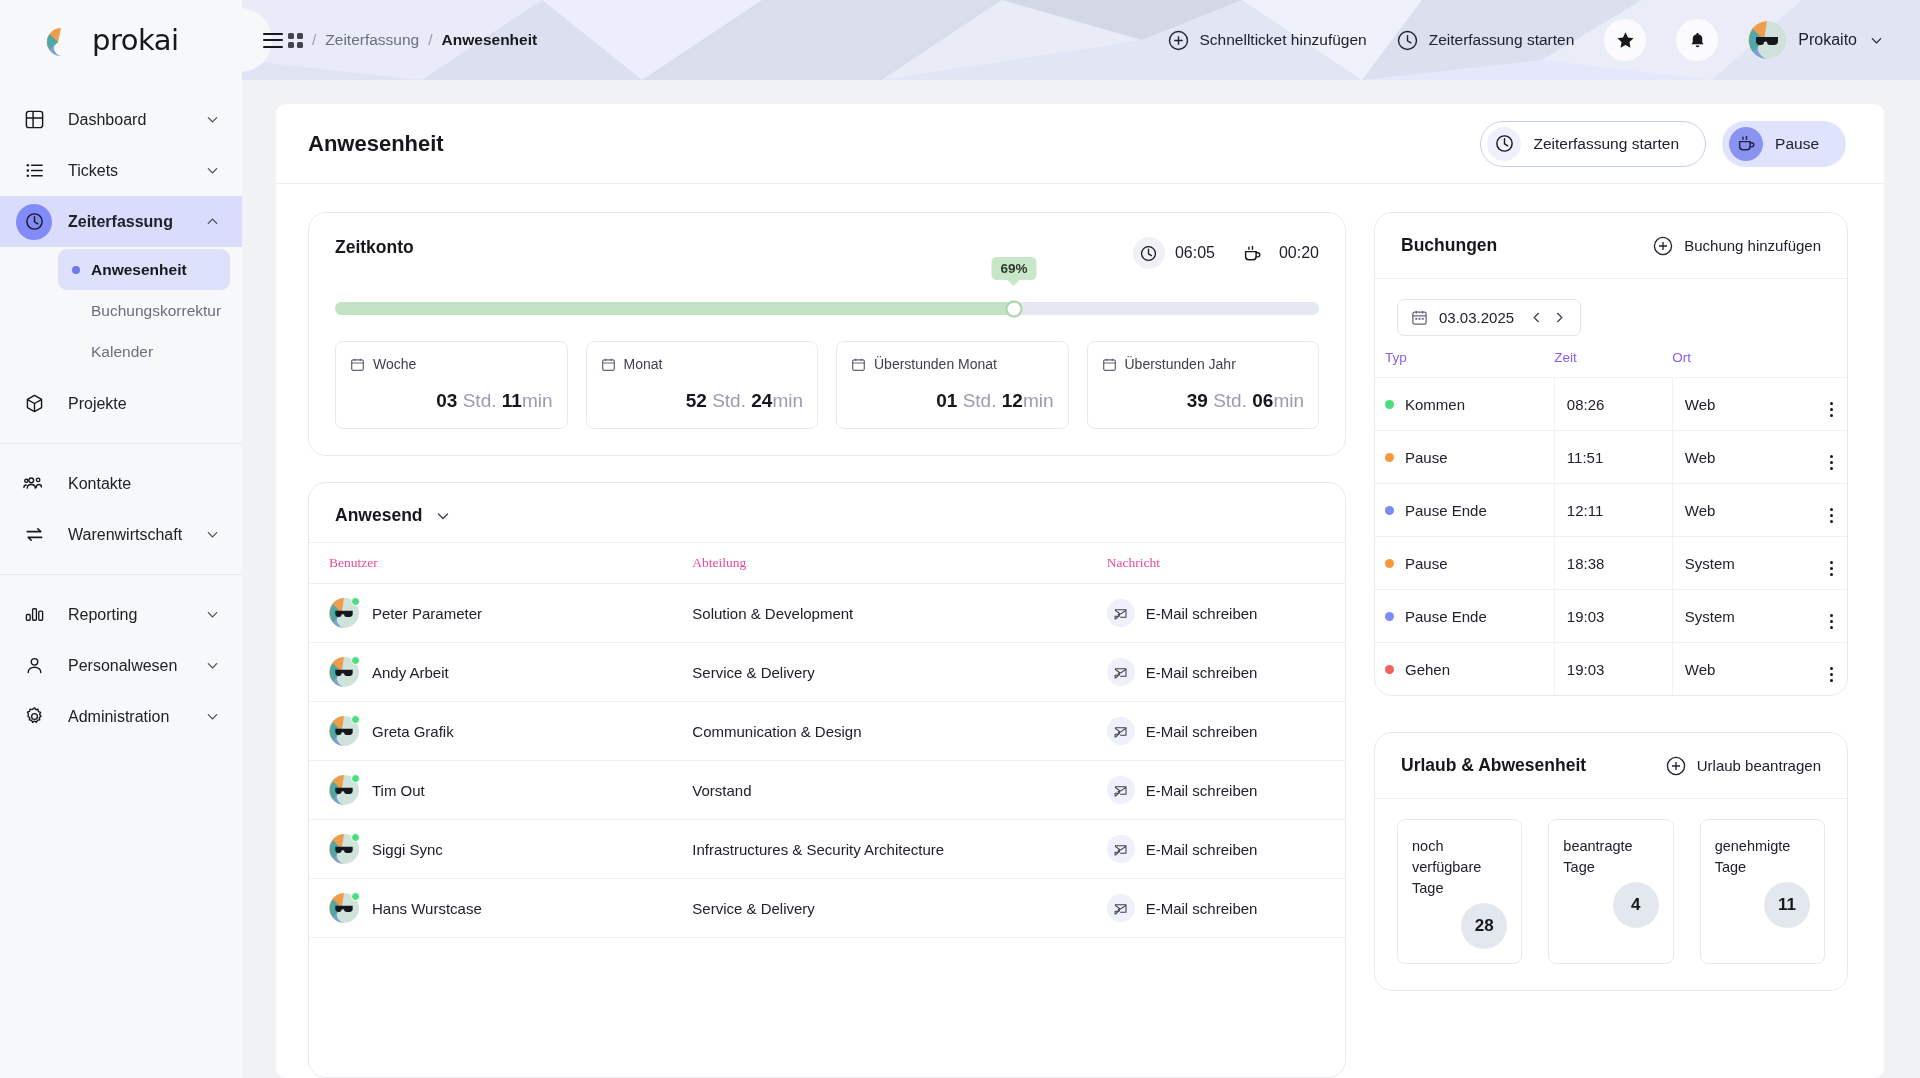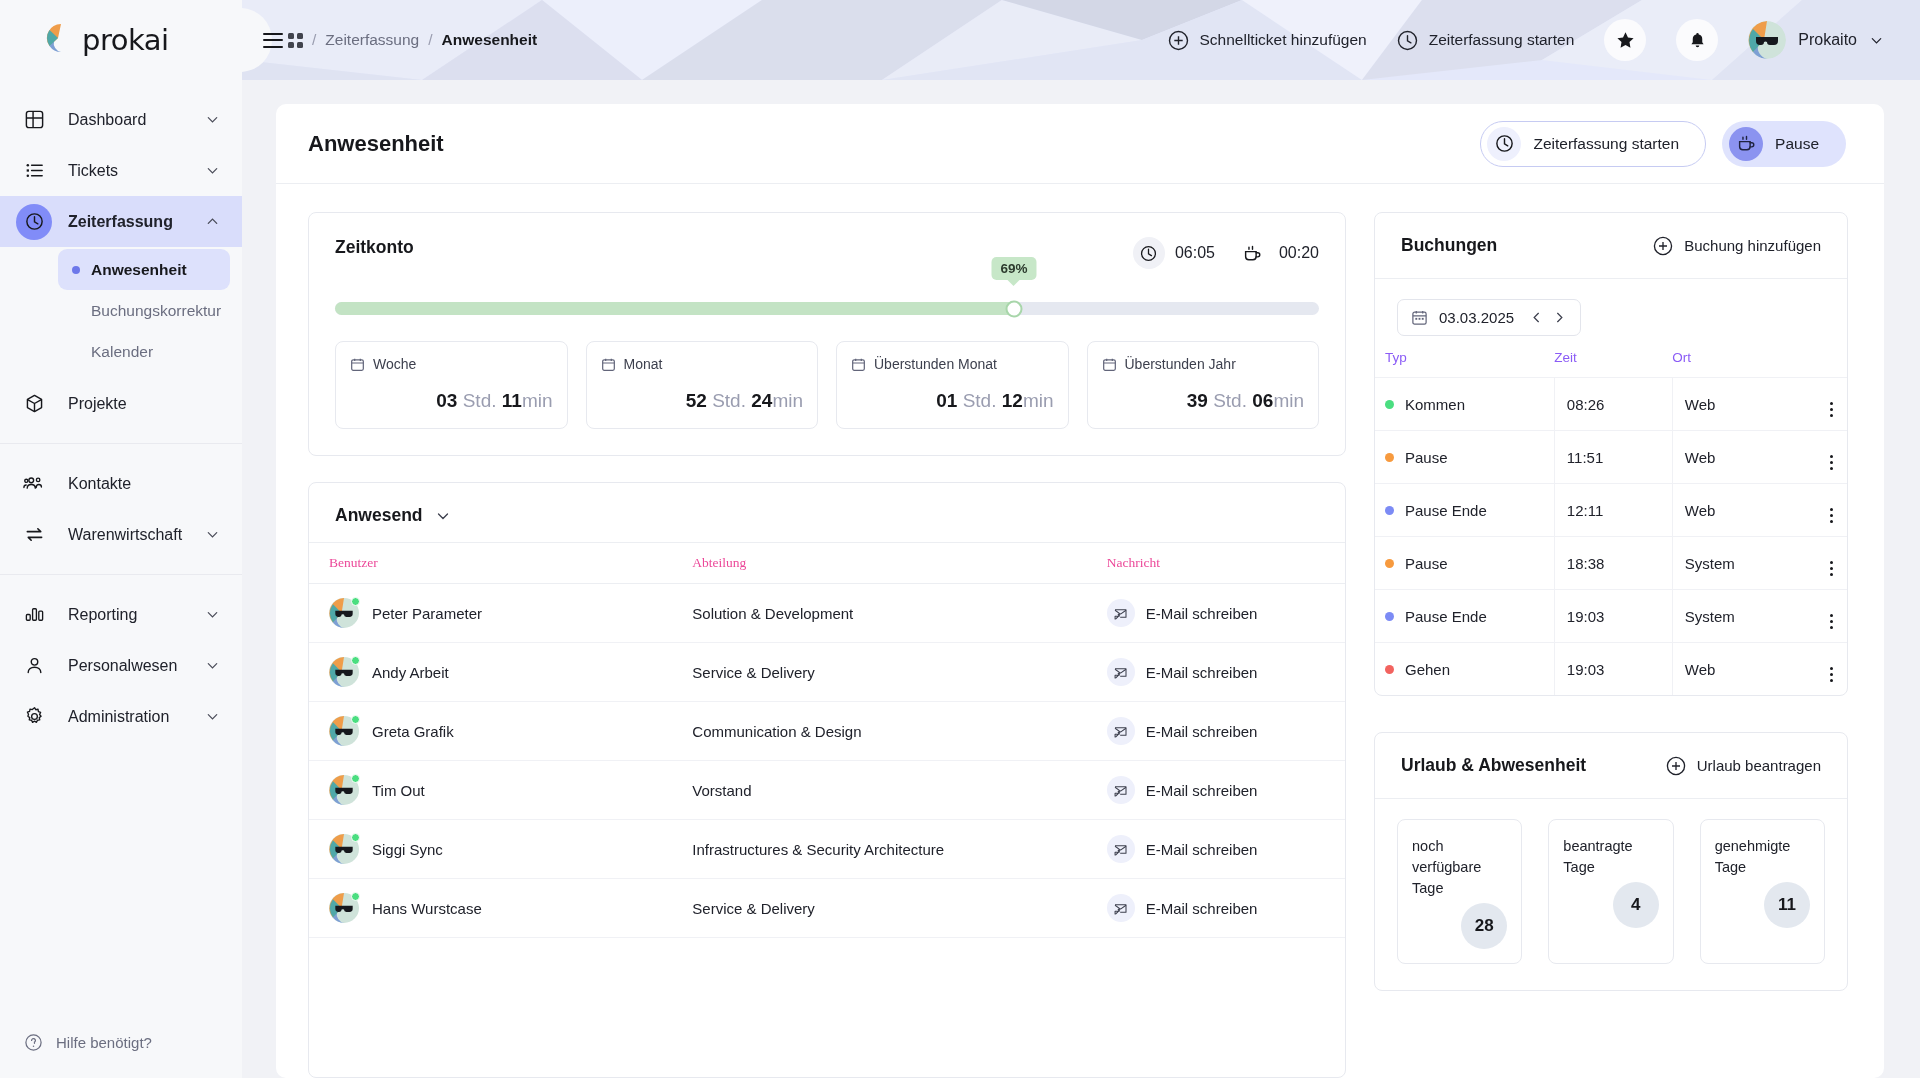--- a/index.html
+++ b/index.html
@@ -15,21 +15,21 @@
   .app { position: relative; width: 1920px; height: 1078px; display: flex; flex-direction: column; }
 
   
   .topbar { position: relative; height: 80px; flex: 0 0 80px; display: flex; align-items: center; }
   .topbar-left {
     width: 242px; height: 80px; flex: 0 0 242px;
     background: #f7f8fa;
     display: flex; align-items: center; padding-left: 46px;
     position: relative; z-index: 3;
   }
-  .logo { display: flex; align-items: flex-start; gap: 6px; }
+  .logo { display: flex; align-items: flex-end; gap: 16px; }
   .logo-mark { width: 30px; height: 30px; position: relative; }
   .logo-text { font-size: 29px; font-weight: 400; letter-spacing: -0.5px; color: #17181c; font-family: "DejaVu Sans", sans-serif; }
 
   .topbar-right {
     flex: 1; height: 80px; position: relative;
     background: #e4e8fa;
     display: flex; align-items: center;
     overflow: hidden;
   }
   .topbar-poly { position: absolute; inset: 0; width: 100%; height: 100%; }
@@ -116,21 +116,21 @@
     width: 34px; height: 34px; border-radius: 50%; background: #eef0fd;
     display: flex; align-items: center; justify-content: center; flex: 0 0 34px;
   }
   .btn-pill.accent { background: #dfe3fd; border-color: transparent; }
   .btn-pill.accent .bp-icon { background: #8b93f0; }
 
   .page-body { flex: 1; display: flex; gap: 28px; padding: 28px 36px 0 32px; min-height: 0; overflow: hidden; }
   .col-left { flex: 1 1 auto; min-width: 0; display: flex; flex-direction: column; gap: 26px; }
   .col-right { flex: 0 0 474px; display: flex; flex-direction: column; gap: 36px; }
 
-  .card { background: #fff; border: 1px solid #e7e9ef; border-radius: 8px; }
+  .card { background: #fff; border: 1px solid #e7e9ef; border-radius: 18px; }
 
   
   .zk-head { display: flex; align-items: flex-start; padding: 24px 26px 0 26px; }
   .zk-title { font-size: 17.5px; font-weight: 700; color: #17181c; }
   .zk-stats { margin-left: auto; display: flex; align-items: center; gap: 22px; }
   .zk-stat { display: flex; align-items: center; gap: 10px; font-size: 16px; color: #20222b; }
   .zk-stat .zs-icon { width: 32px; height: 32px; border-radius: 50%; background: #f0f1f6; display: flex; align-items: center; justify-content: center; flex:0 0 32px; }
   .zk-progress-wrap { padding: 6px 26px 0 26px; position: relative; }
   .zk-bubble {
     position: absolute; transform: translateX(-50%); top: -12px;
@@ -467,30 +467,20 @@
           </span>
           <span class="ni-label">Administration</span>
           <span class="ni-chevron">
             <svg width="15" height="15" viewBox="0 0 16 16" fill="none" stroke="#4a4c58" stroke-width="1.3">
                 <path d="M3.5 6l4.5 4.5L12.5 6" stroke-linecap="round"></path>
               </svg>
           </span>
         </div>
       </div>
 
-      <div class="sidebar-footer">
-        <span>
-          <svg width="19" height="19" viewBox="0 0 20 20" fill="none" stroke="#6b6e80" stroke-width="1.3">
-            <circle cx="10" cy="10" r="8"></circle>
-              <path d="M8 7.8a2 2 0 113 1.8v1.2" stroke-linecap="round"></path>
-              <circle cx="10" cy="14" r="0.8" fill="#6b6e80" stroke="none"></circle>
-          </svg>
-        </span>
-        <span>Hilfe benötigt?</span>
-      </div>
     </div>
 
     <div class="main">
       <div class="page-card">
 
         <div class="page-head">
           <div class="page-title">Anwesenheit</div>
           <div class="page-head-actions">
             <div class="btn-pill">
               <span class="bp-icon">

